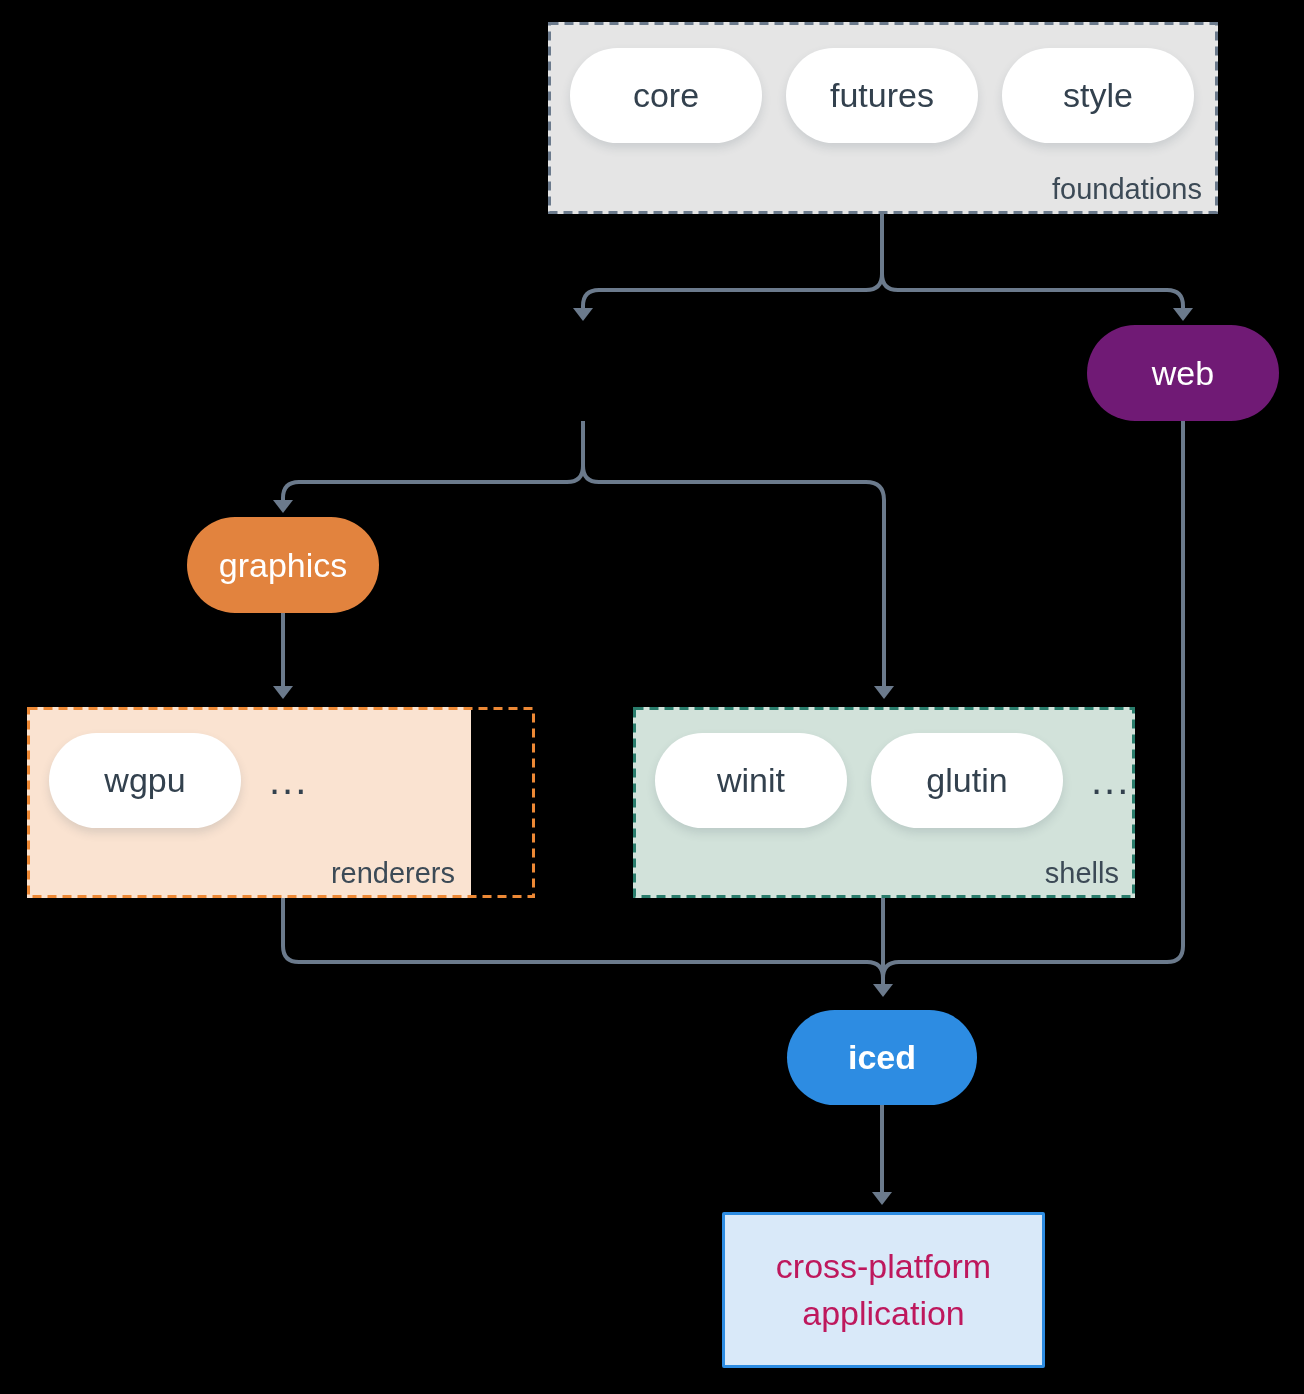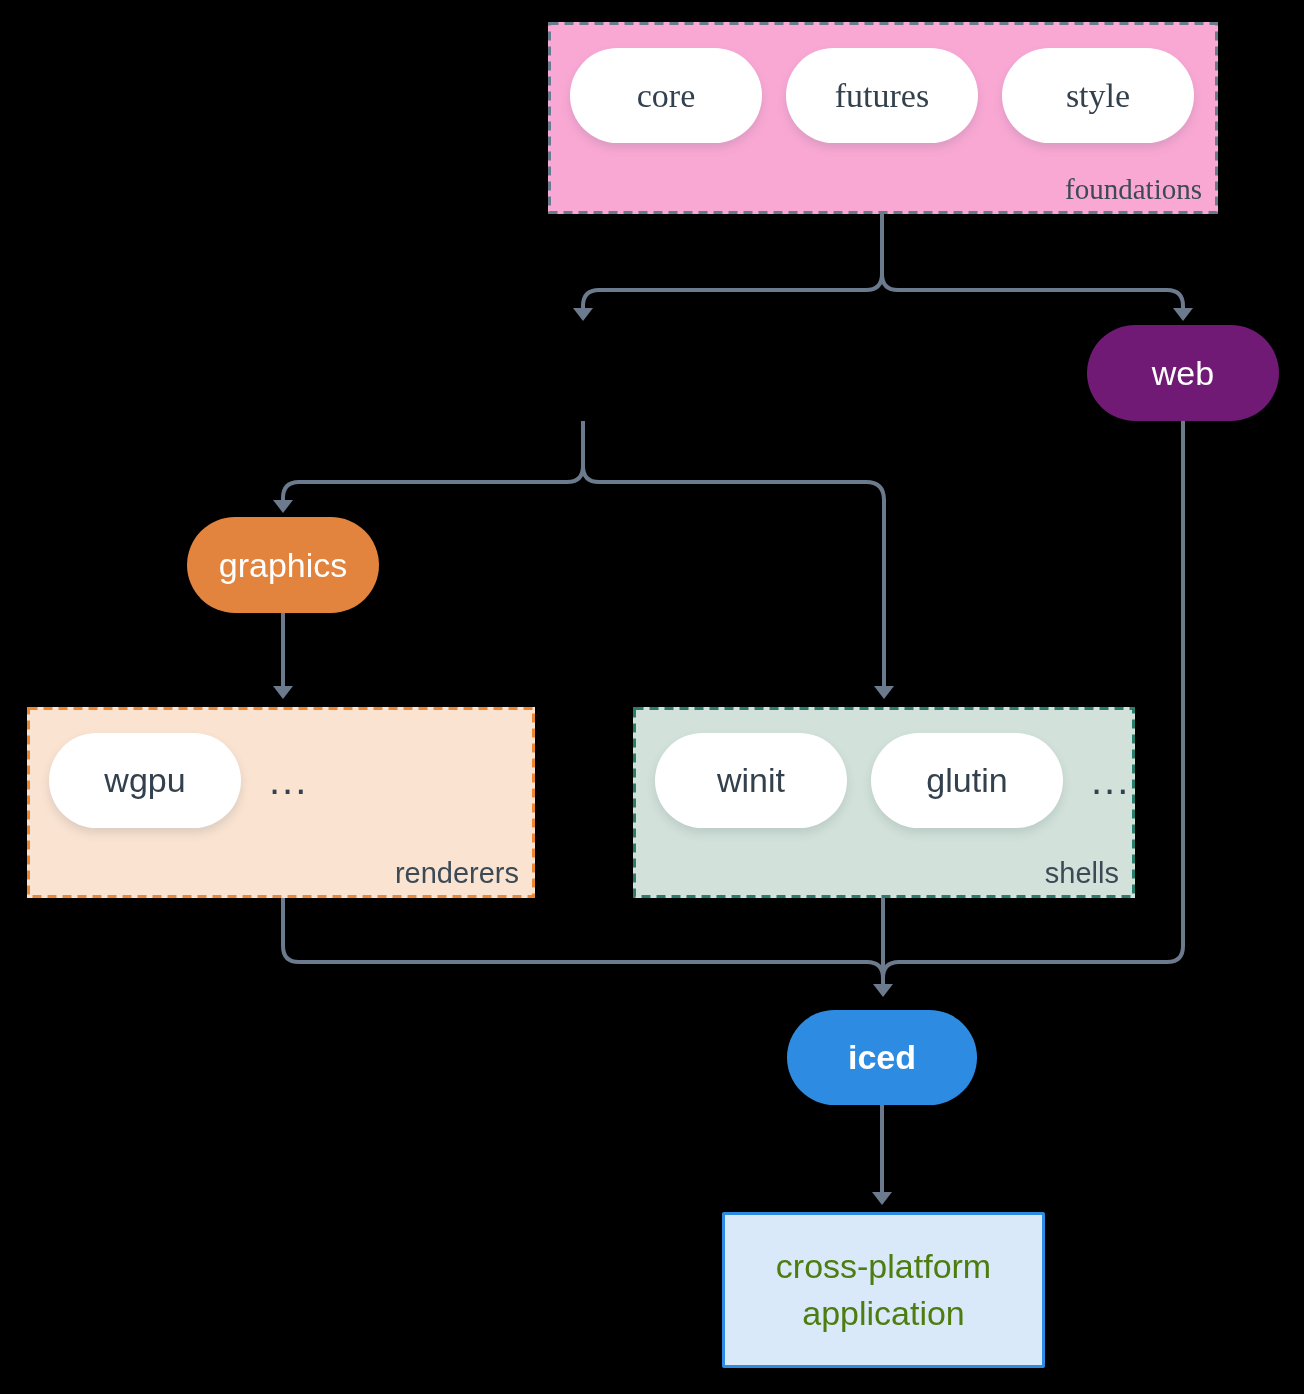--- a/index.html
+++ b/index.html
@@ -4,22 +4,22 @@
 <style>
   html,body { margin:0; padding:0; background:#000; }
   .canvas {
     position:relative; width:1304px; height:1394px; background:#000;
     font-family:"Liberation Sans", sans-serif; overflow:hidden;
   }
   .layer { position:absolute; left:0; top:0; width:1304px; height:1394px; pointer-events:none; }
 
   
   .group { position:absolute; box-sizing:border-box; }
-  #group-foundations { left:548px; top:22px;  width:670px; height:192px; background:#f9a8d4;font-family:Liberation Serif, serif; }
-  #group-renderers   { left:27px;  top:707px; width:508px; height:191px; background:#fae3d1; }
+  #group-foundations { left:548px; top:22px;  width:670px; height:192px; background:#e5e5e5; }
+  #group-renderers   { left:27px;  top:707px; width:444px; height:191px; background:#fae3d1; }
   #group-shells      { left:633px; top:707px; width:502px; height:191px; background:#d2e2da;padding-left:40px; }
   .pills { position:absolute; left:22px; top:26px; display:flex; align-items:center; gap:24px; }
   .pill-white {
     box-sizing:border-box; width:192px; height:95px; background:#ffffff; border-radius:999px;
     display:flex; align-items:center; justify-content:center;
     font-size:34px; color:#33414e;
     box-shadow:0 5px 10px rgba(70,85,100,0.16);
   }
   .ellipsis { font-size:40px; color:#33414e; margin-left:4px; letter-spacing:2px; }
   .group-label { position:absolute; right:16px; bottom:8px; font-size:29px; color:#3c4a56; }
@@ -33,21 +33,21 @@
   #node-native   { left:488px;  top:325px;  width:192px; height:96px; background:#6559e9; }
   #node-web      { left:1087px; top:325px;  width:192px; height:96px; background:#701a75; }
   #node-graphics { left:187px;  top:517px;  width:192px; height:96px; background:#e2833e; }
   #node-iced     { left:787px;  top:1010px; width:190px; height:95px; background:#2d8ce2;font-weight:bold; }
 
   
   #app-box {
     position:absolute; left:722px; top:1212px; width:323px; height:156px;
     box-sizing:border-box; background:#d9e9f9; border:3px solid #2d8ce2; border-radius:2px;
     display:flex; flex-direction:column; align-items:center; justify-content:center;
-    font-size:34px; line-height:47px; color:#4d7c0f; text-align:center;
+    font-size:34px; line-height:47px; color:#be185d; text-align:center;
   }
 
   
   .edge { stroke:#6b7a8c; stroke-width:4; fill:none; }
   .dash-rect { fill:none; stroke-width:3; }
 </style>
 </head>
 <body>
 
 <div class="canvas">

